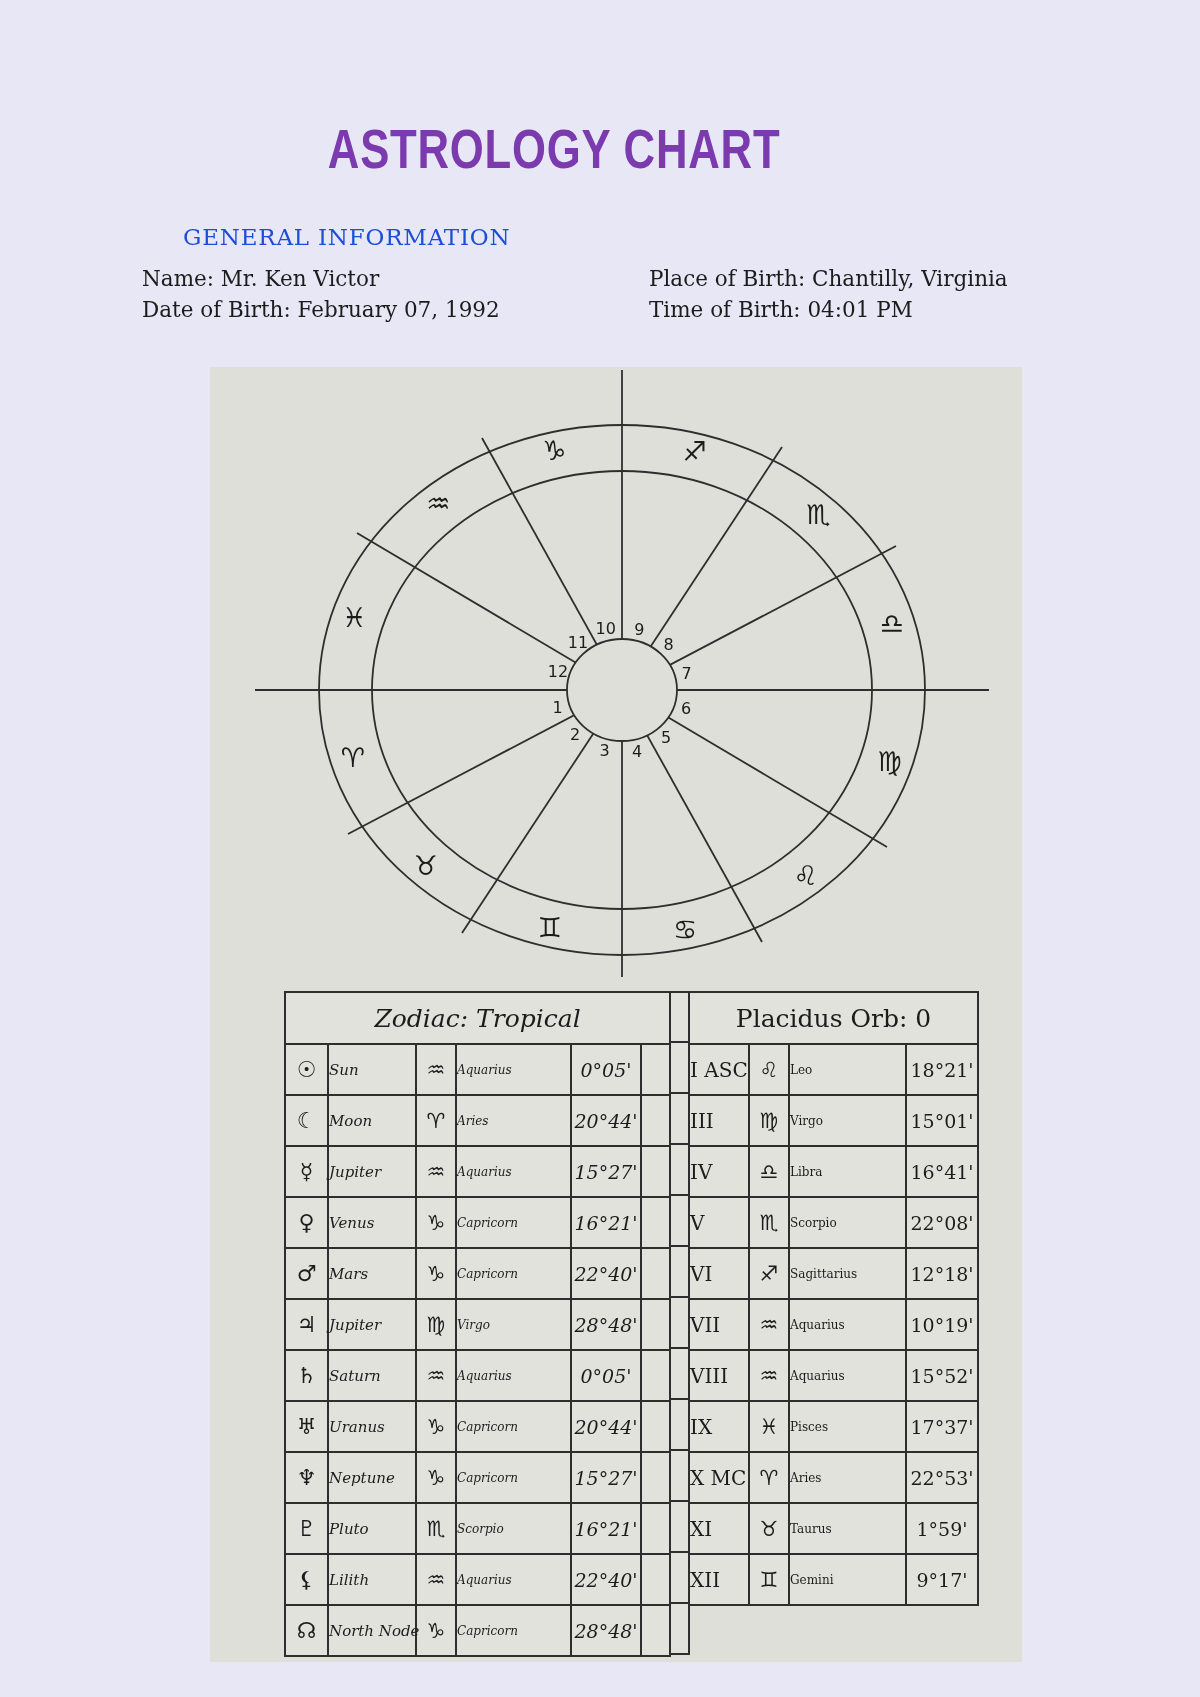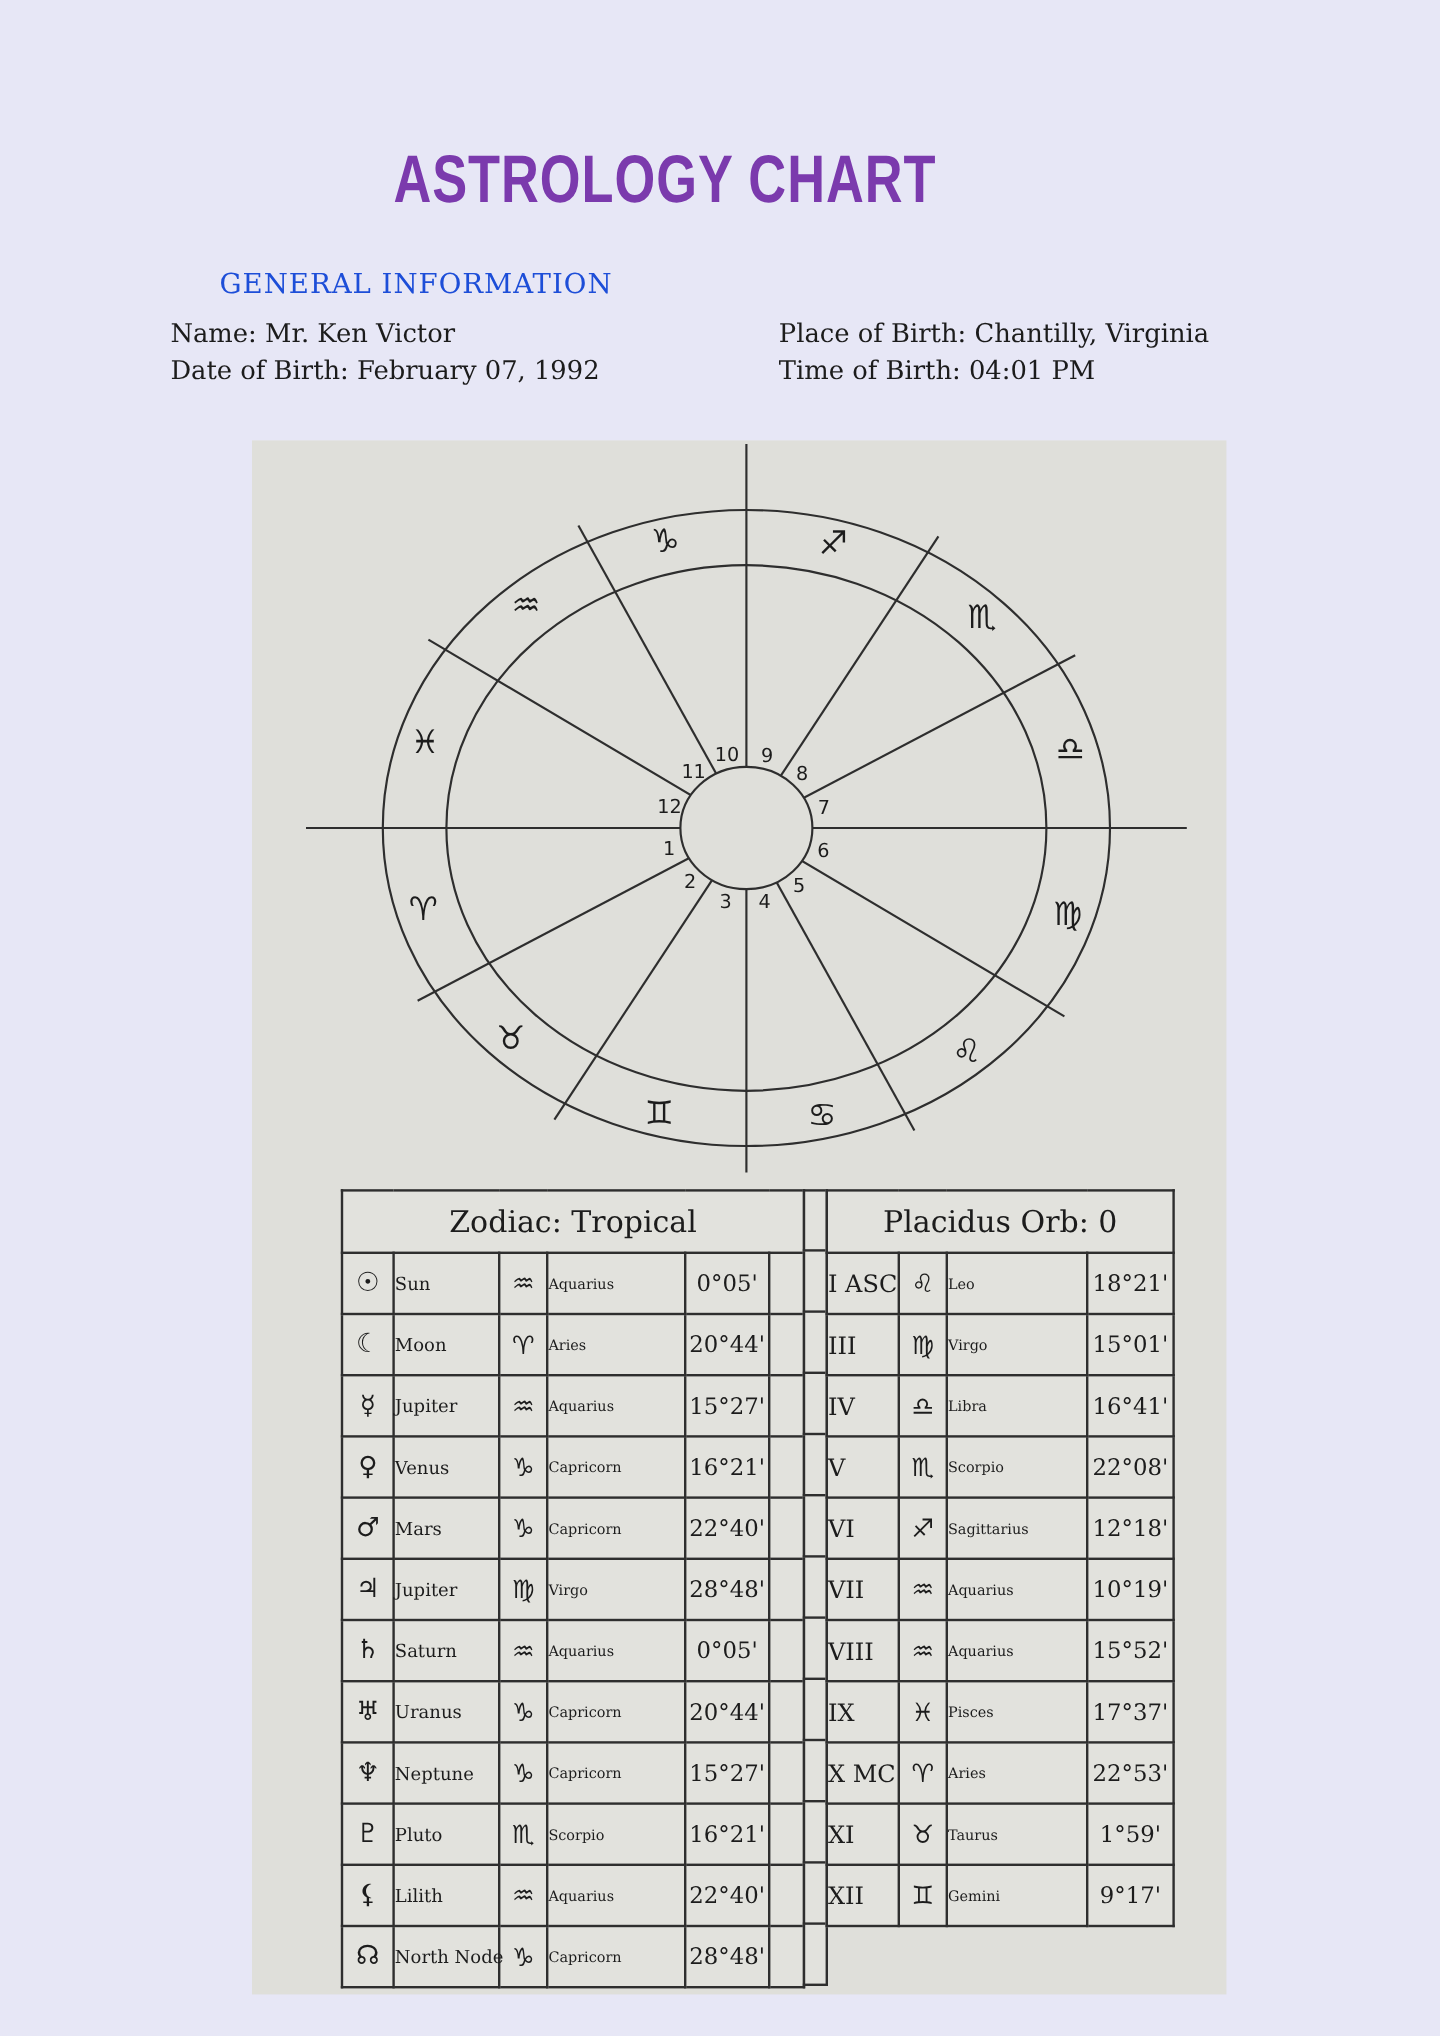--- a/index.html
+++ b/index.html
@@ -22,21 +22,21 @@
   .wheel-line{stroke:#2e2e2e;stroke-width:1.8;fill:none;}
   .wheel-ellipse{stroke:#2e2e2e;stroke-width:1.8;fill:none;}
   .wheel-center{stroke:#2e2e2e;stroke-width:1.8;fill:#dfdfda;}
   text.sign-glyph{font-family:"DejaVu Sans",sans-serif;font-size:27px;fill:#1c1c1c;text-anchor:middle;}
   text.house-num{font-family:"DejaVu Sans",sans-serif;font-size:16px;fill:#1c1c1c;text-anchor:middle;}
 
   
   table.dtable{border-collapse:collapse;table-layout:fixed;position:absolute;top:624px;
                font-family:"DejaVu Serif",serif;color:#1c1c1c;background:#e2e2dd;}
   table.dtable td, table.dtable th{border:2px solid #2e2e2e;padding:0;overflow:visible;white-space:nowrap;}
-  .t-left{left:74px;width:385px;}
+  .t-left{left:74px;width:385px;font-style:italic;}
   .t-right{left:478px;width:289px;}
   .t-strip{left:459px;width:19px;}
   th.tbl-header{height:50px;font-weight:400;font-size:25px;}
   tr.drow{height:51px;}
   tr.hrow{height:50px;}
   .c-picon{text-align:center;font-family:"DejaVu Sans",sans-serif;font-size:22px;}
   .c-pname{font-size:15px;padding-left:7px;}
   .c-sicon{text-align:center;font-family:"DejaVu Sans",sans-serif;font-size:21px;}
   .c-sname{font-size:12px;padding-left:8px;}
   .c-deg{font-size:19px;text-align:center;margin-left:34px;}

